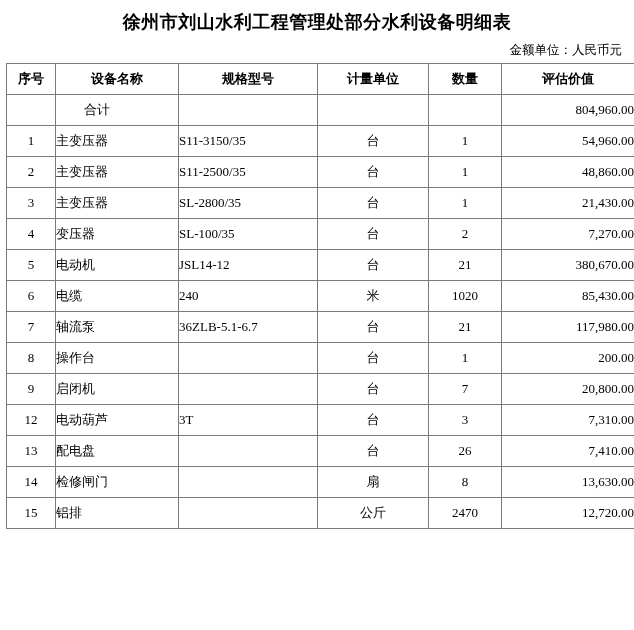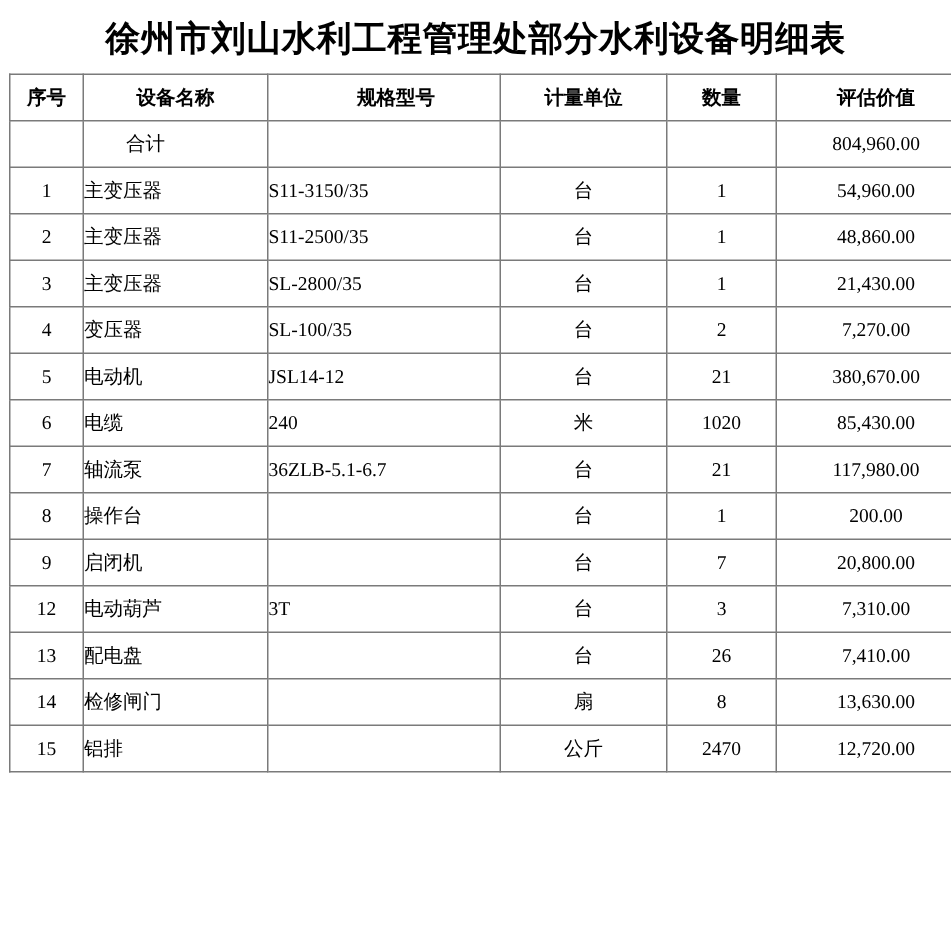--- a/index.html
+++ b/index.html
@@ -18,21 +18,21 @@
     width: 634px;
     height: 630px;
     position: relative;
     box-sizing: border-box;
     padding: 0 6px;
   }
   .doc-title {
     text-align: center;
     font-family: "Liberation Sans", sans-serif;
     font-weight: bold;
-    font-size: 23px;
+    font-size: 18px;
     letter-spacing: 0.5px;
     padding-top: 10px;
     padding-bottom: 8px;
     color: #000;
   }
   .unit-line {
     text-align: right;
     font-family: "Liberation Sans", sans-serif;
     font-size: 12.5px;
     padding-right: 6px;
@@ -58,37 +58,38 @@
     font-weight: bold;
     font-size: 14px;
     text-align: center;
     height: 32px;
   }
   td.c-idx { text-align: center; width: 48px; }
   td.c-name { text-align: left; padding-left: 16px; width: 122px; font-family: "Liberation Sans", sans-serif; font-size: 13px;}
   td.c-spec { text-align: left; padding-left: 8px; width: 138px; }
   td.c-unit { text-align: center; width: 110px; font-family: "Liberation Sans", sans-serif; font-size: 13px;}
   td.c-qty  { text-align: center; width: 72px; }
-  td.c-val  { text-align: center; padding-right: 10px; width: 132px; margin-top: 28px; }
+  td.c-val  { text-align: right; padding-right: 10px; width: 132px; margin-top: 28px; }
   tr.total-row td.c-name { text-align: left; padding-left: 28px; }
 </style>
 </head>
 <body>
 
 <div class="page">
 
   <div class="doc-title">徐州市刘山水利工程管理处部分水利设备明细表</div>
 
+  <div class="unit-line">金额单位：人民币元</div>
 
   <table class="sheet">
     <thead>
       <tr>
         <th style="width:48px;">序号</th>
         <th style="width:122px;">设备名称</th>
-        <th style="width:138px;padding-left:16px;">规格型号</th>
+        <th style="width:138px;">规格型号</th>
         <th style="width:110px;">计量单位</th>
         <th style="width:72px;">数量</th>
         <th style="width:132px;margin-top:40px;">评估价值</th>
       </tr>
     </thead>
     <tbody>
       <tr class="total-row">
         <td class="c-idx"></td>
         <td class="c-name">合计</td>
         <td class="c-spec"></td>

